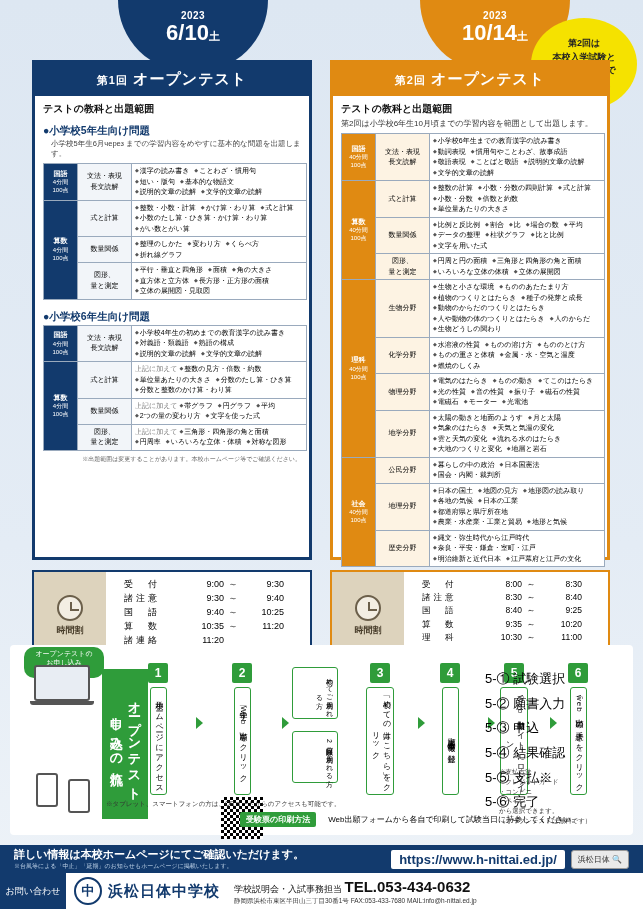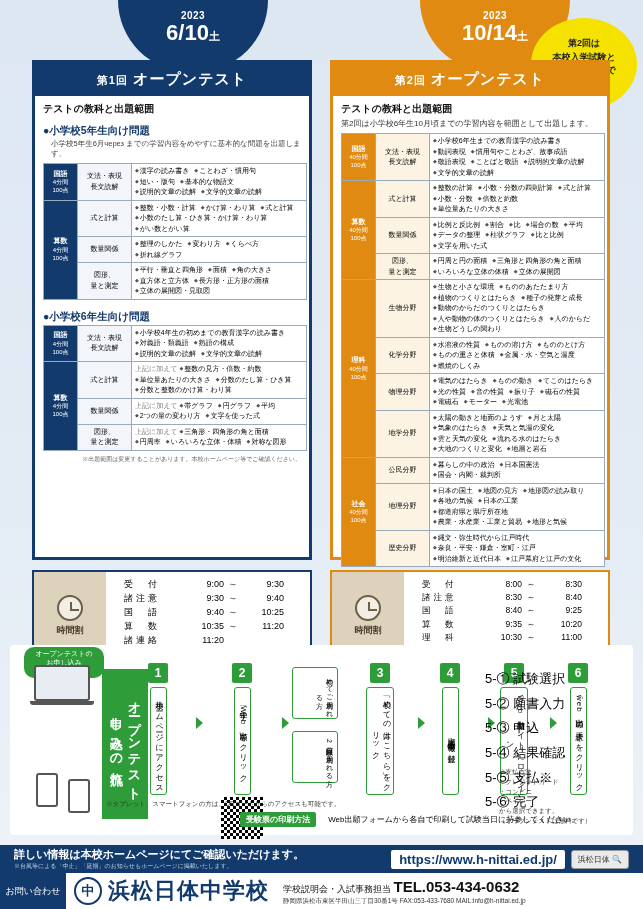--- a/index.html
+++ b/index.html
@@ -110,21 +110,21 @@
 
   
   .foot-info { position: absolute; left: 0; top: 845px; width: 643px; height: 28px; background: #123a6d; color: #fff; display: flex; align-items: center; padding: 0 14px; font-size: 10px; }
   .url-box { background:#fff; color:#123a6d; font-size:13px; font-weight:bold; padding:2px 8px; border-radius:2px; margin-left:auto; }
   .url-tag { background:#eaeaea; color:#333; font-size:8px; padding:3px 6px; border:1px solid #999; border-radius:3px; margin-left:6px; }
 
   .foot-bar { position:absolute; left:0; top:873px; width:643px; height:36px; background:#fff; display:flex; align-items:center; }
   .contact-badge { width:66px; height:36px; background:#123a6d; color:#fff; font-size:9px; display:flex; align-items:center; justify-content:center; }
   .school-logo { width:28px; height:28px; border:2px solid #123a6d; border-radius:50%; margin:0 6px 0 8px; position:relative; }
   .school-logo::after{ content:"中"; position:absolute; inset:0; display:flex; align-items:center; justify-content:center; font-size:13px; color:#123a6d; font-weight:bold;}
-  .school-name { font-size:22px; font-weight:bold; color:#123a6d; letter-spacing:1px; }
+  .school-name { font-size:15px; font-weight:bold; color:#123a6d; letter-spacing:1px; }
   .tel-block { margin-left:14px; font-size:9px; line-height:1.3; color:#111; }
   .tel-block .big { font-size:15px; font-weight:bold; }
   .addr { font-size:6.5px; color:#333; }
 </style>
 </head>
 <body>
 
 <div class="page">
 
   <div class="badge badge-1">

